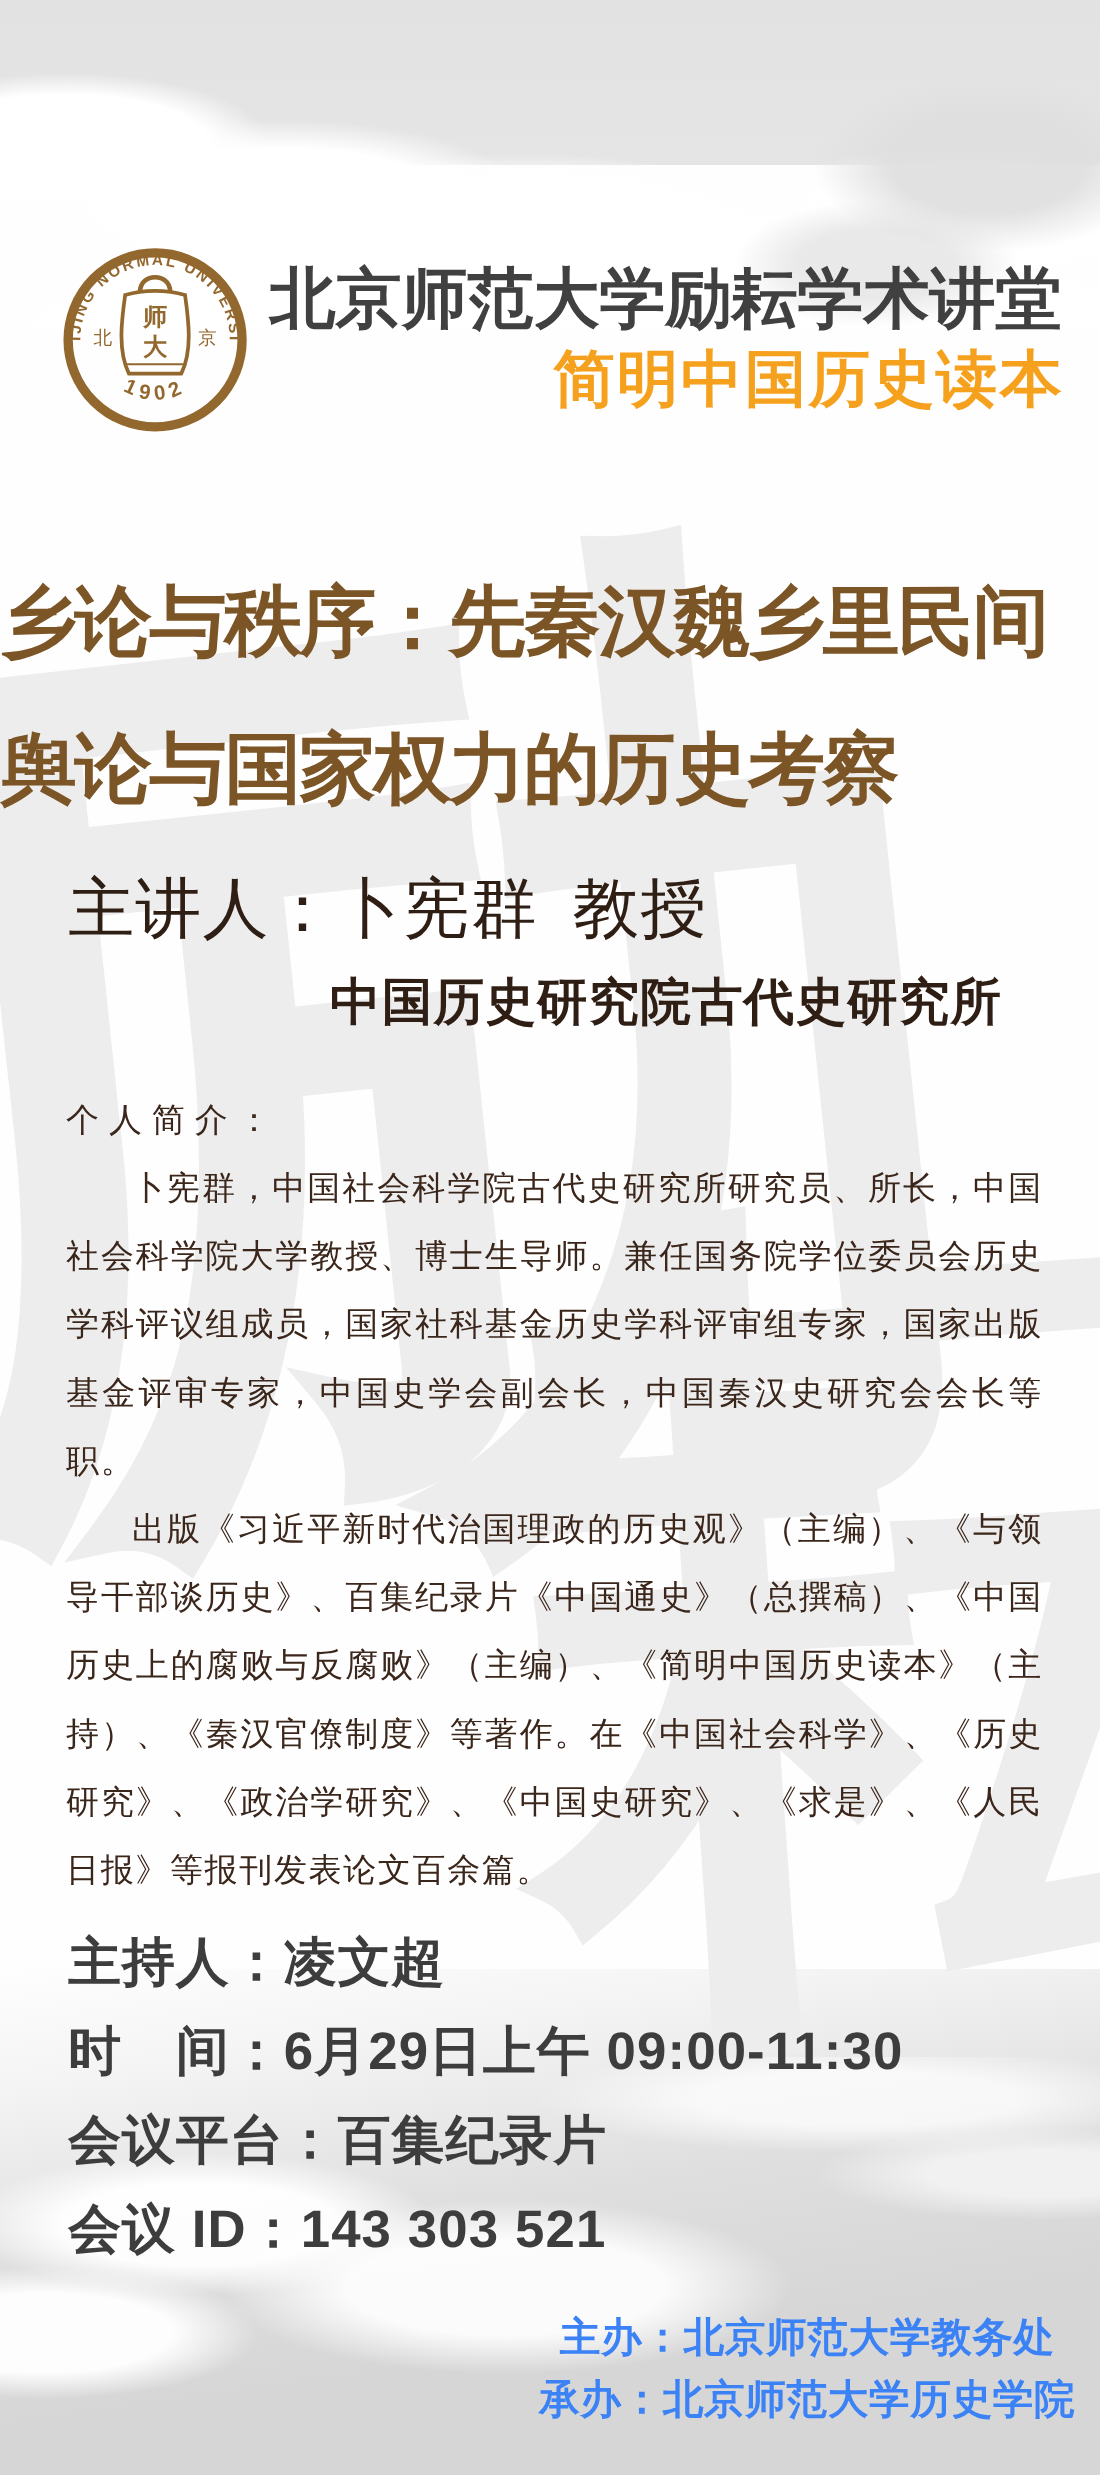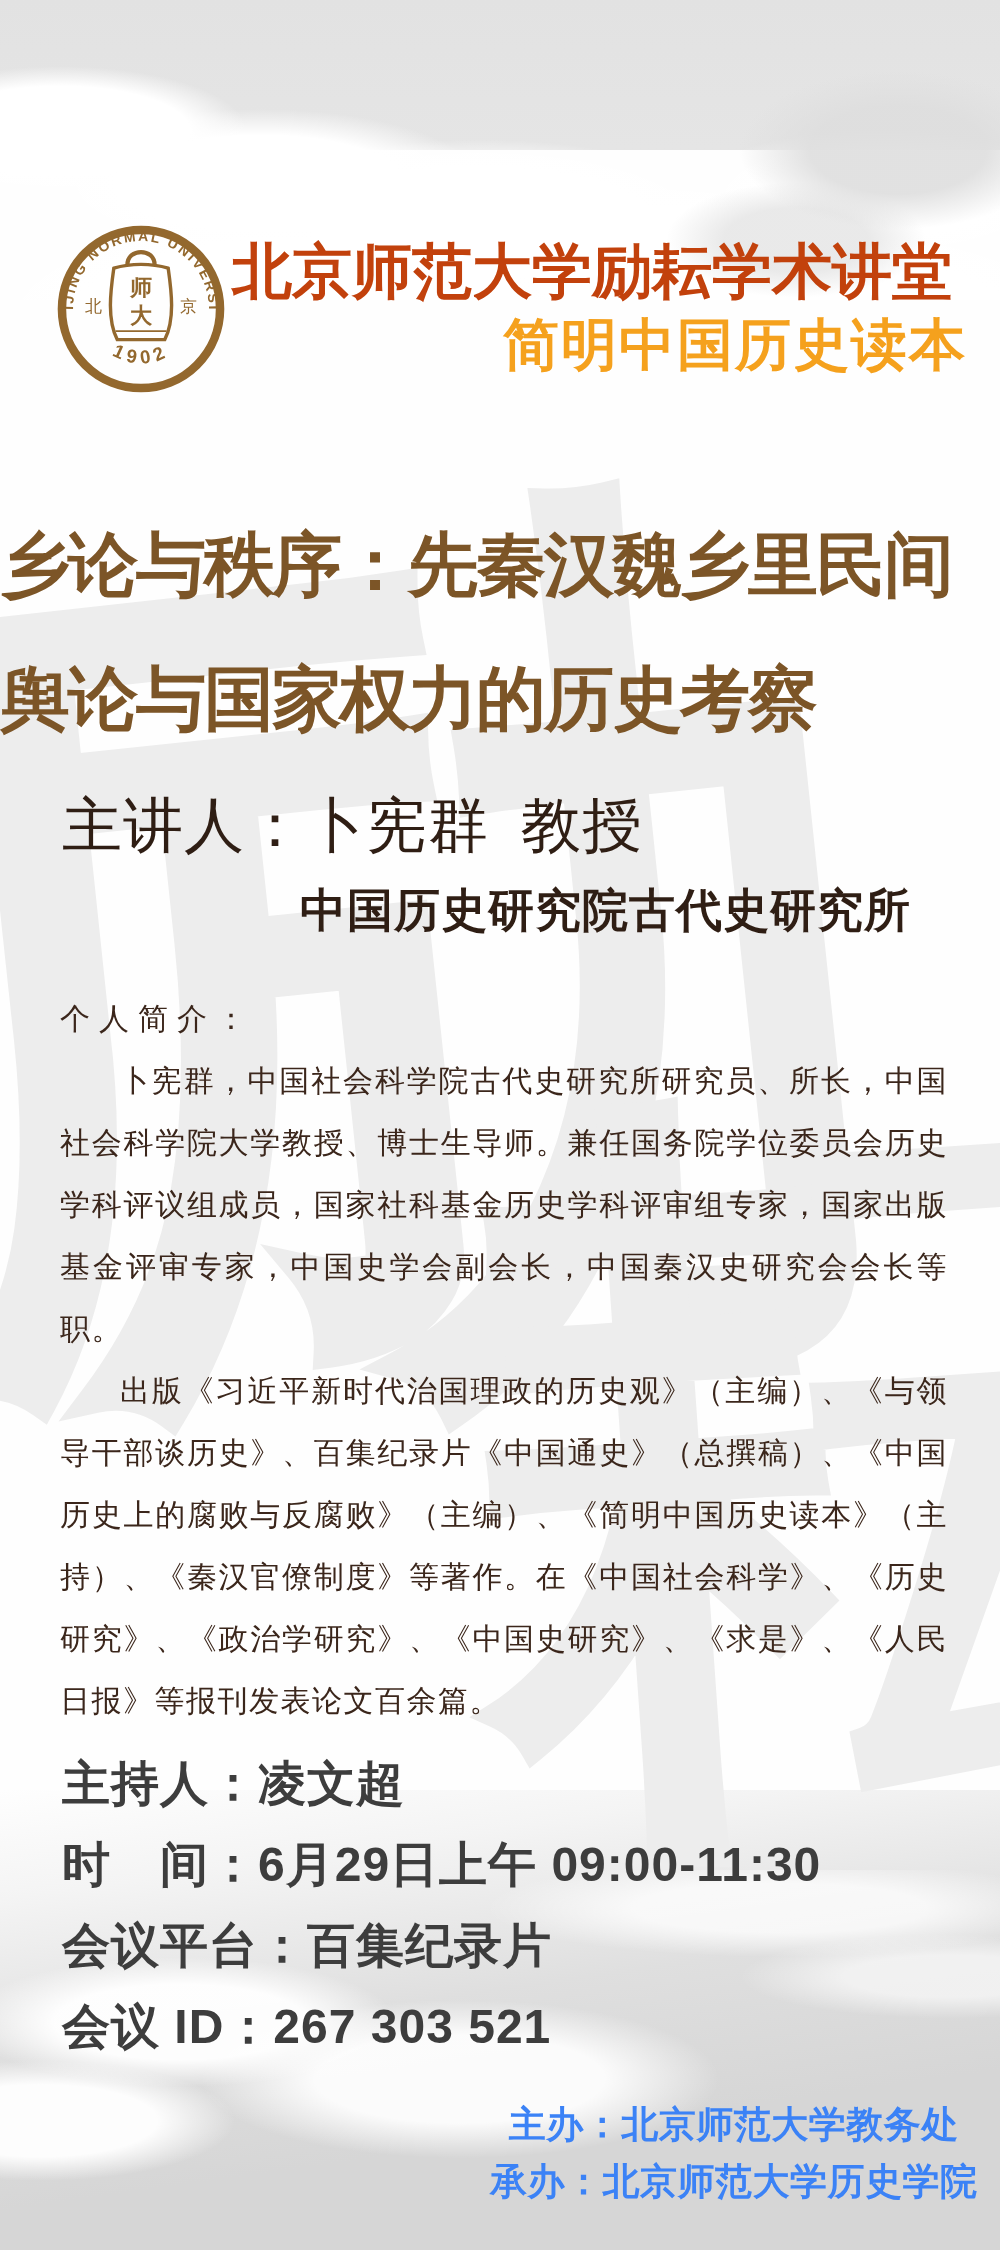--- a/index.html
+++ b/index.html
@@ -55,23 +55,23 @@
     position:absolute;color:#ededed;line-height:1;
     font-family:"DejaVu Serif",serif;font-weight:700;
     user-select:none;pointer-events:none;z-index:1;
   }
   .wm1{left:-90px;top:470px;font-size:960px;transform:rotate(-6deg);}
   .wm2{left:470px;top:1060px;font-size:800px;transform:rotate(-4deg);}
   
   .content{position:absolute;left:0;top:0;width:1000px;height:2250px;z-index:2;}
   .seal{position:absolute;left:56px;top:224px;width:170px;height:170px;}
   .series-title{
-    position:absolute;left:232px;top:232px;
+    position:absolute;left:245px;top:232px;
     font-size:60px;font-weight:800;letter-spacing:0px;
-    color:#c2410c;white-space:nowrap;
+    color:#404040;white-space:nowrap;
   }
   .series-subtitle{
     position:absolute;right:33px;top:308px;
     font-size:56px;font-weight:800;letter-spacing:2px;
     color:#f5a11d;white-space:nowrap;
   }
   .lecture-title{
     position:absolute;left:0;top:498px;width:1000px;
     text-align:left;color:#7c5527;
     font-family:"DejaVu Serif",serif;font-weight:700;
@@ -172,21 +172,21 @@
       <div class="row">
         <span>主持人：</span><span>凌文超</span>
       </div>
       <div class="row">
         <span>时　间：</span><span>6月29日上午 09:00-11:30</span>
       </div>
       <div class="row">
         <span>会议平台：</span><span>百集纪录片</span>
       </div>
       <div class="row">
-        <span>会议 ID：</span><span>267 303 521</span>
+        <span>会议 ID：</span><span>143 303 521</span>
       </div>
     </div>
 
     <div class="footer">
       <div>主办：北京师范大学教务处</div>
       <div>承办：北京师范大学历史学院</div>
     </div>
 
   </div>
 </div>

